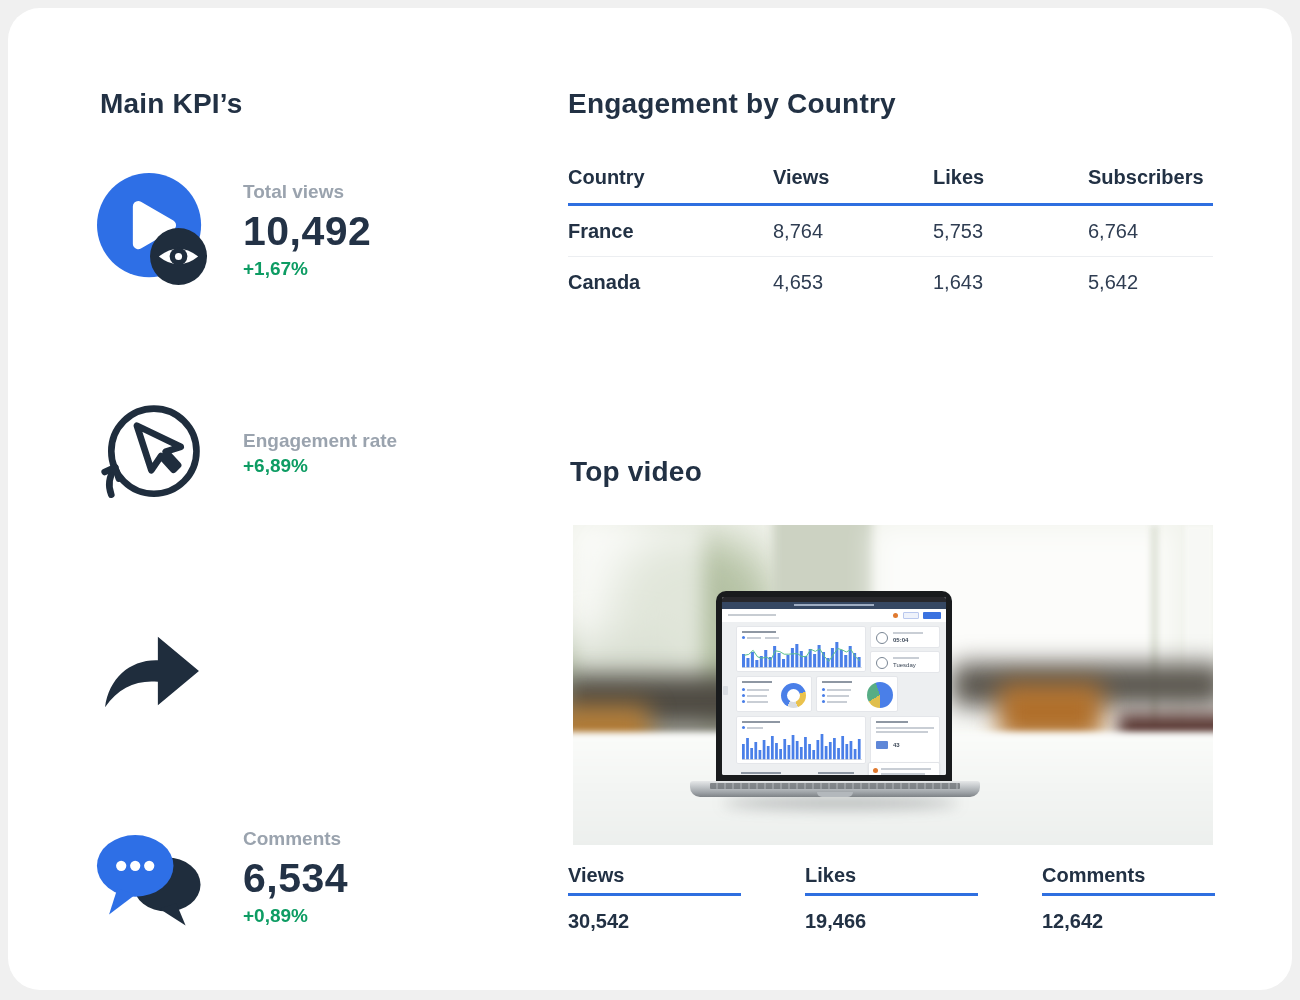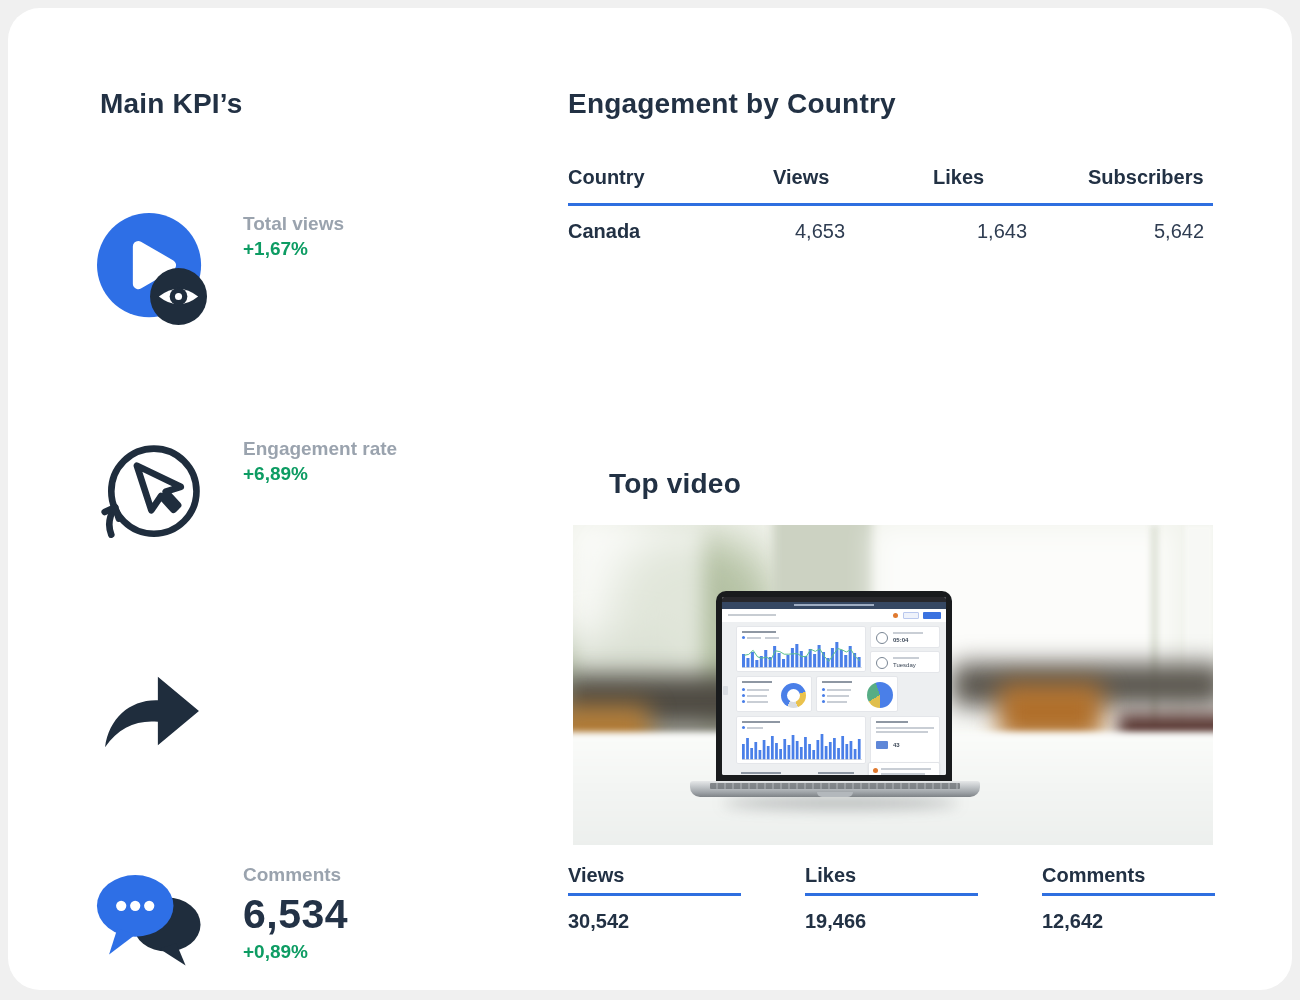--- a/index.html
+++ b/index.html
@@ -14,43 +14,43 @@
   .card{
     position:absolute;left:8px;top:8px;right:8px;bottom:8px;
     background:#ffffff;border-radius:32px;
   }
   .section-title{
     position:absolute;margin:0;
     font-size:28px;font-weight:bold;color:#223144;letter-spacing:.2px;
   }
   #kpi-title{left:92px;top:80px;}
   #table-title{left:560px;top:80px;}
-  #video-title{left:562px;top:460px;margin-left:39px;}
+  #video-title{left:562px;top:448px;}
 
   
-  .kpi-row{position:absolute;left:88px;display:flex;align-items:flex-start;margin-top:40px;}
+  .kpi-row{position:absolute;left:88px;display:flex;align-items:center;}
   .kpi-icon{width:112px;flex:0 0 auto;display:flex;justify-content:center;}
   .kpi-text{margin-left:35px;}
   .kpi-label{font-size:19px;line-height:22px;font-weight:bold;color:#9aa3ae;}
   .kpi-value{font-size:41px;line-height:48px;font-weight:bold;color:#233246;margin-top:4px;letter-spacing:.5px;}
   .kpi-change{font-size:19px;line-height:22px;font-weight:bold;color:#0d9c63;margin-top:3px;}
 
   
   .eng-table{position:absolute;left:560px;top:158px;width:645px;}
   .t-head{
     display:grid;grid-template-columns:205px 160px 155px 125px;
     font-size:20px;font-weight:bold;color:#223144;
     padding-bottom:14px;border-bottom:3px solid #2f6fe0;
   }
   .t-row{
     display:grid;grid-template-columns:205px 160px 155px 125px;
     align-items:center;height:50px;font-size:20px;color:#2f3d52;
     border-bottom:1px solid #eceef1;
   }
-  .t-row:last-child{border-bottom:none;gap:22px;}
+  .t-row:last-child{border-bottom:none;}
   .t-row .c-country{font-weight:bold;color:#223144;}
 
   
   .stats{position:absolute;left:560px;top:856px;display:flex;gap:64px;}
   .stat{width:173px;}
   .stat-label{
     font-size:20px;font-weight:bold;color:#223144;
     padding-bottom:6px;border-bottom:3px solid #2f6fe0;
   }
   .stat-value{font-size:20px;font-weight:bold;color:#223144;margin-top:14px;}
@@ -133,20 +133,21 @@
           <circle cx="53" cy="53" r="53" fill="#2e6fe6"></circle>
           <path d="M42 34 L75 53 L42 72 Z" fill="#fff" stroke="#fff" stroke-width="11" stroke-linejoin="round"></path>
           <circle cx="83" cy="85" r="29" fill="#1f2d3d"></circle>
           <path d="M63 85 Q83 69 103 85 Q83 101 63 85 Z" fill="#fff"></path>
           <circle cx="83" cy="85" r="9" fill="#1f2d3d"></circle>
           <circle cx="83" cy="85" r="3.6" fill="#fff"></circle>
         </svg>
       </div>
       <div class="kpi-text">
         <div class="kpi-label">Total views</div>
+        <div class="kpi-value">10,492</div>
         <div class="kpi-change">+1,67%</div>
       </div>
     </div>
 
     <div class="kpi-row" style="top:390px">
       <div class="kpi-icon" style="margin-top:2px">
         <svg width="106" height="108" viewBox="0 0 112 112" aria-hidden="true">
           <g fill="none" stroke="#1f2d3d" stroke-width="7" stroke-linecap="round" stroke-linejoin="round">
             <circle cx="58" cy="53" r="45"></circle>
             <path d="M13 99 C9 89 11 79 17 70"></path>
@@ -189,20 +190,26 @@
     </div>
 
     <h2 class="section-title" id="table-title">Engagement by Country</h2>
 
     <div class="eng-table">
       <div class="t-head">
         <div>Country</div>
         <div>Views</div>
         <div>Likes</div>
         <div>Subscribers</div>
+      </div>
+      <div class="t-row">
+        <div class="c-country">France</div>
+        <div>8,764</div>
+        <div>5,753</div>
+        <div>6,764</div>
       </div>
       <div class="t-row">
         <div class="c-country">Canada</div>
         <div>4,653</div>
         <div>1,643</div>
         <div>5,642</div>
       </div>
     </div>
 
     <h2 class="section-title" id="video-title">Top video</h2>

